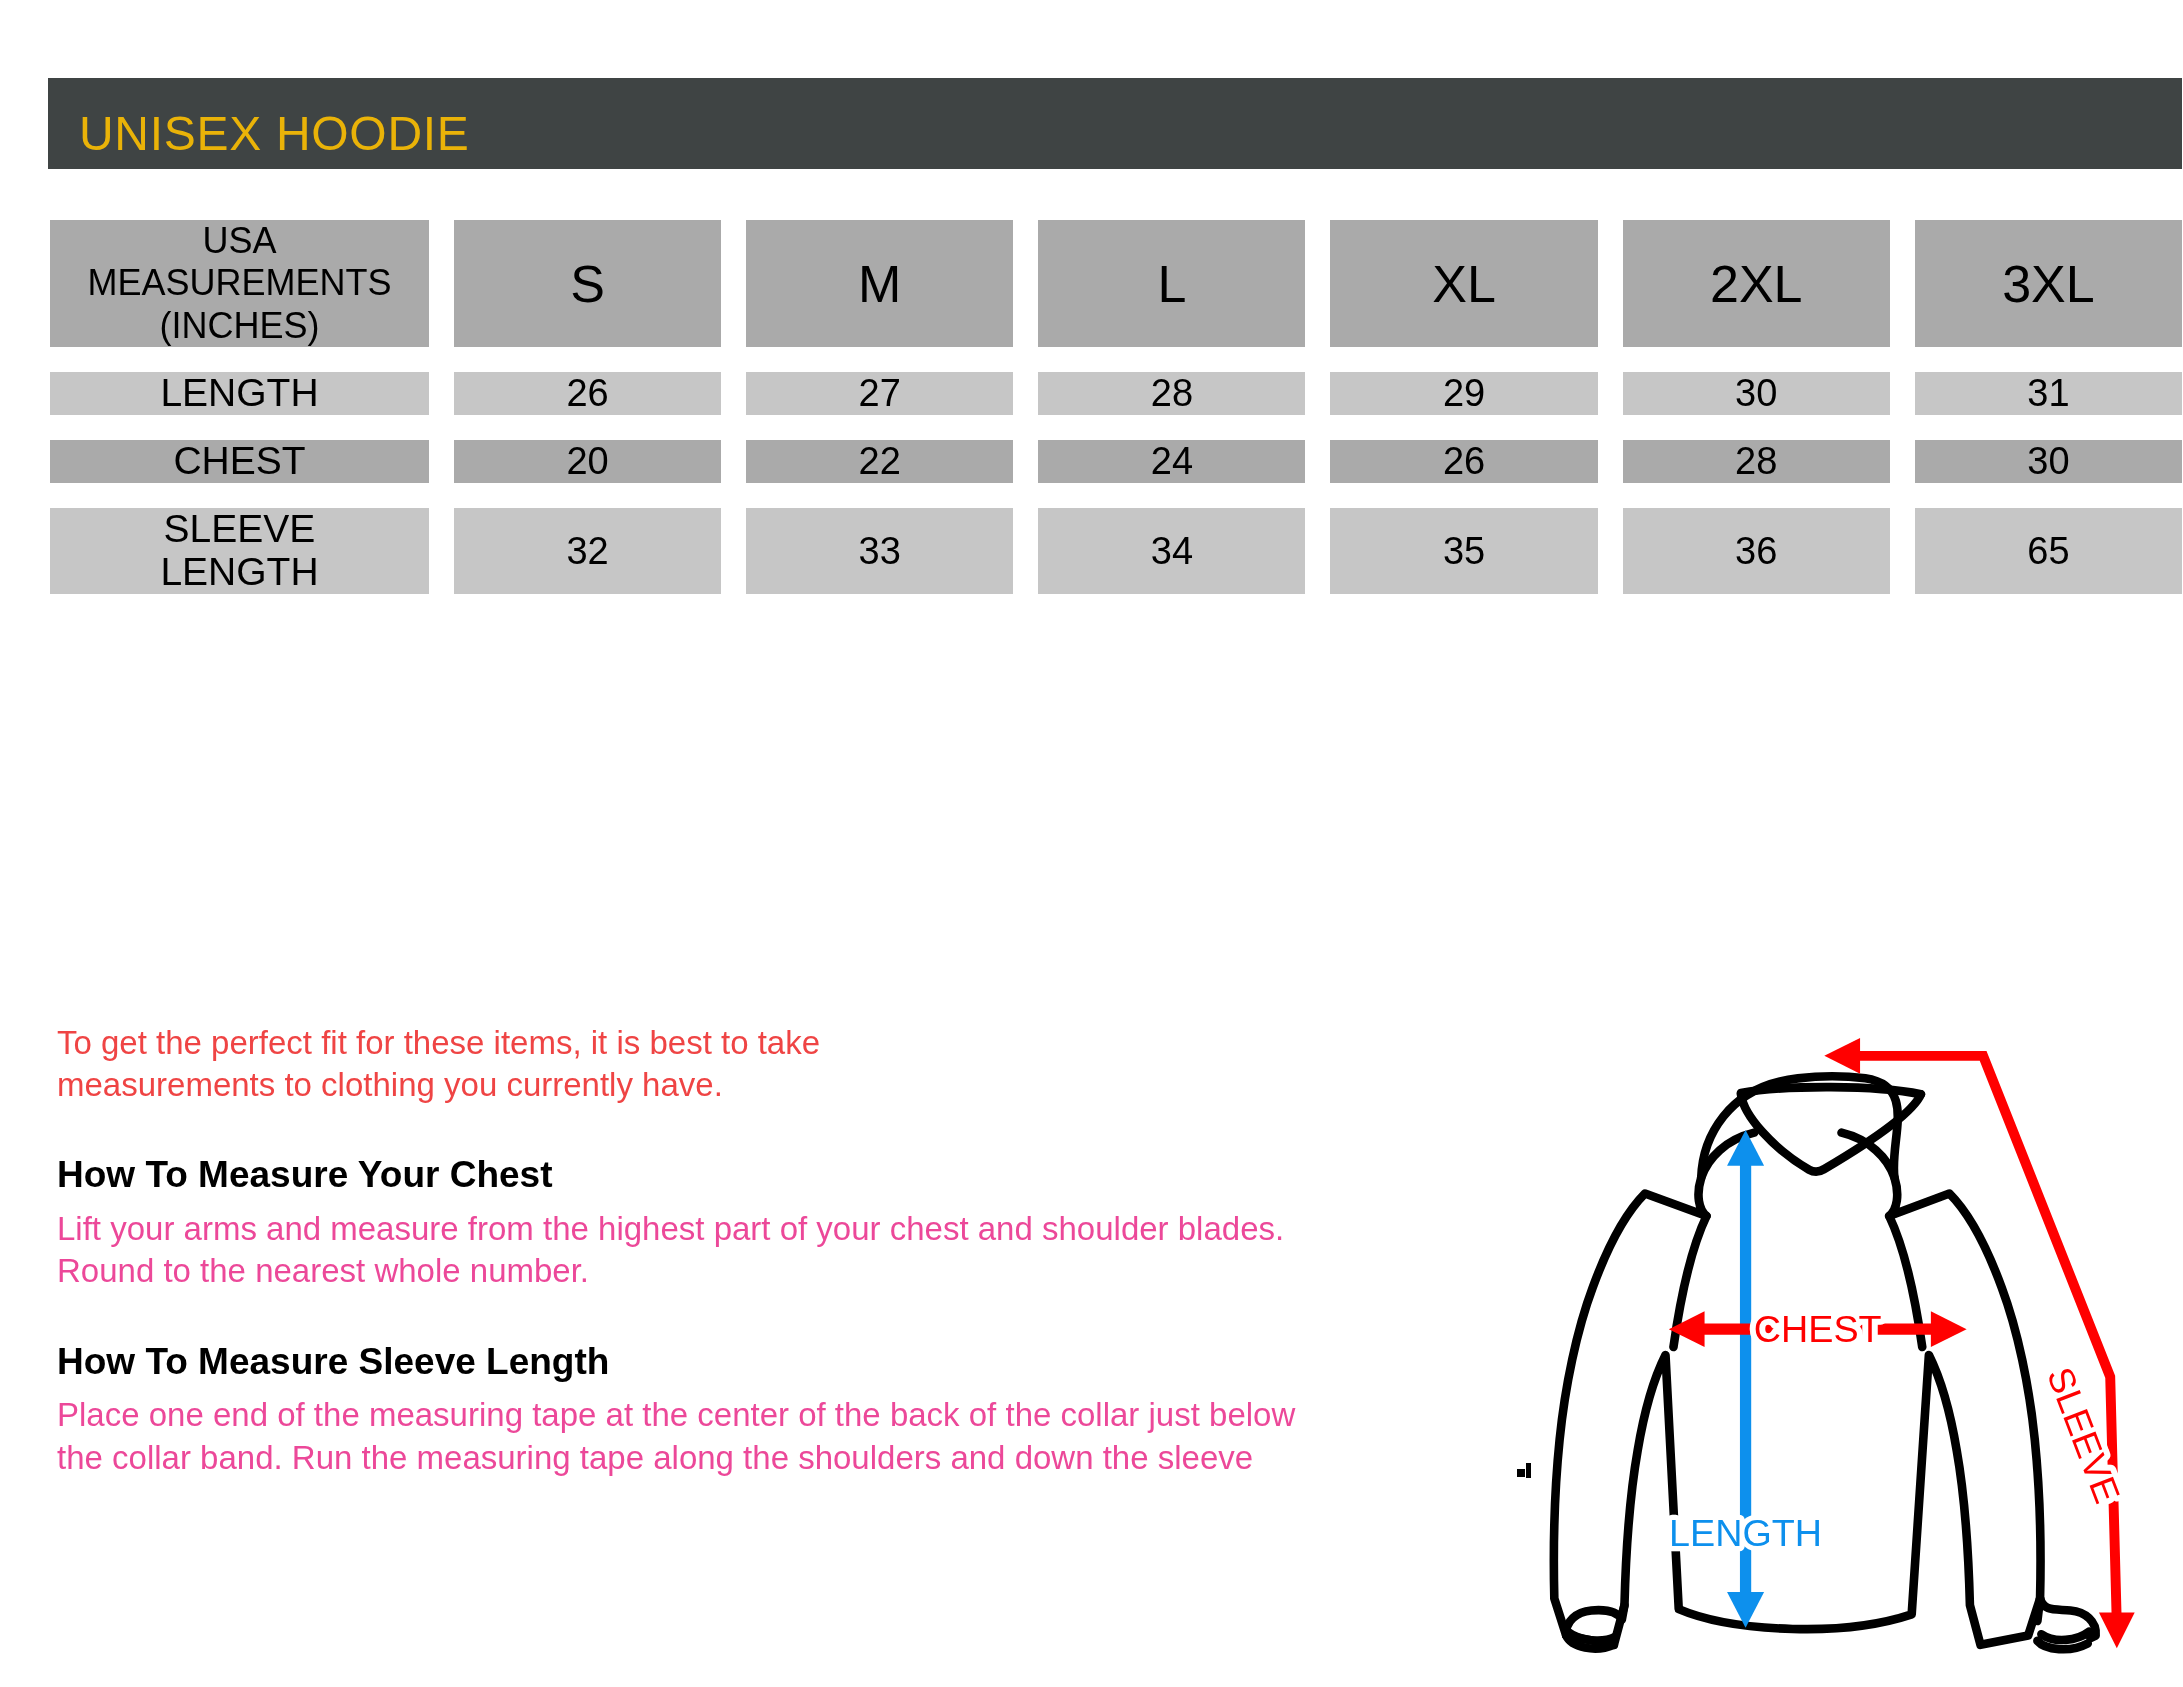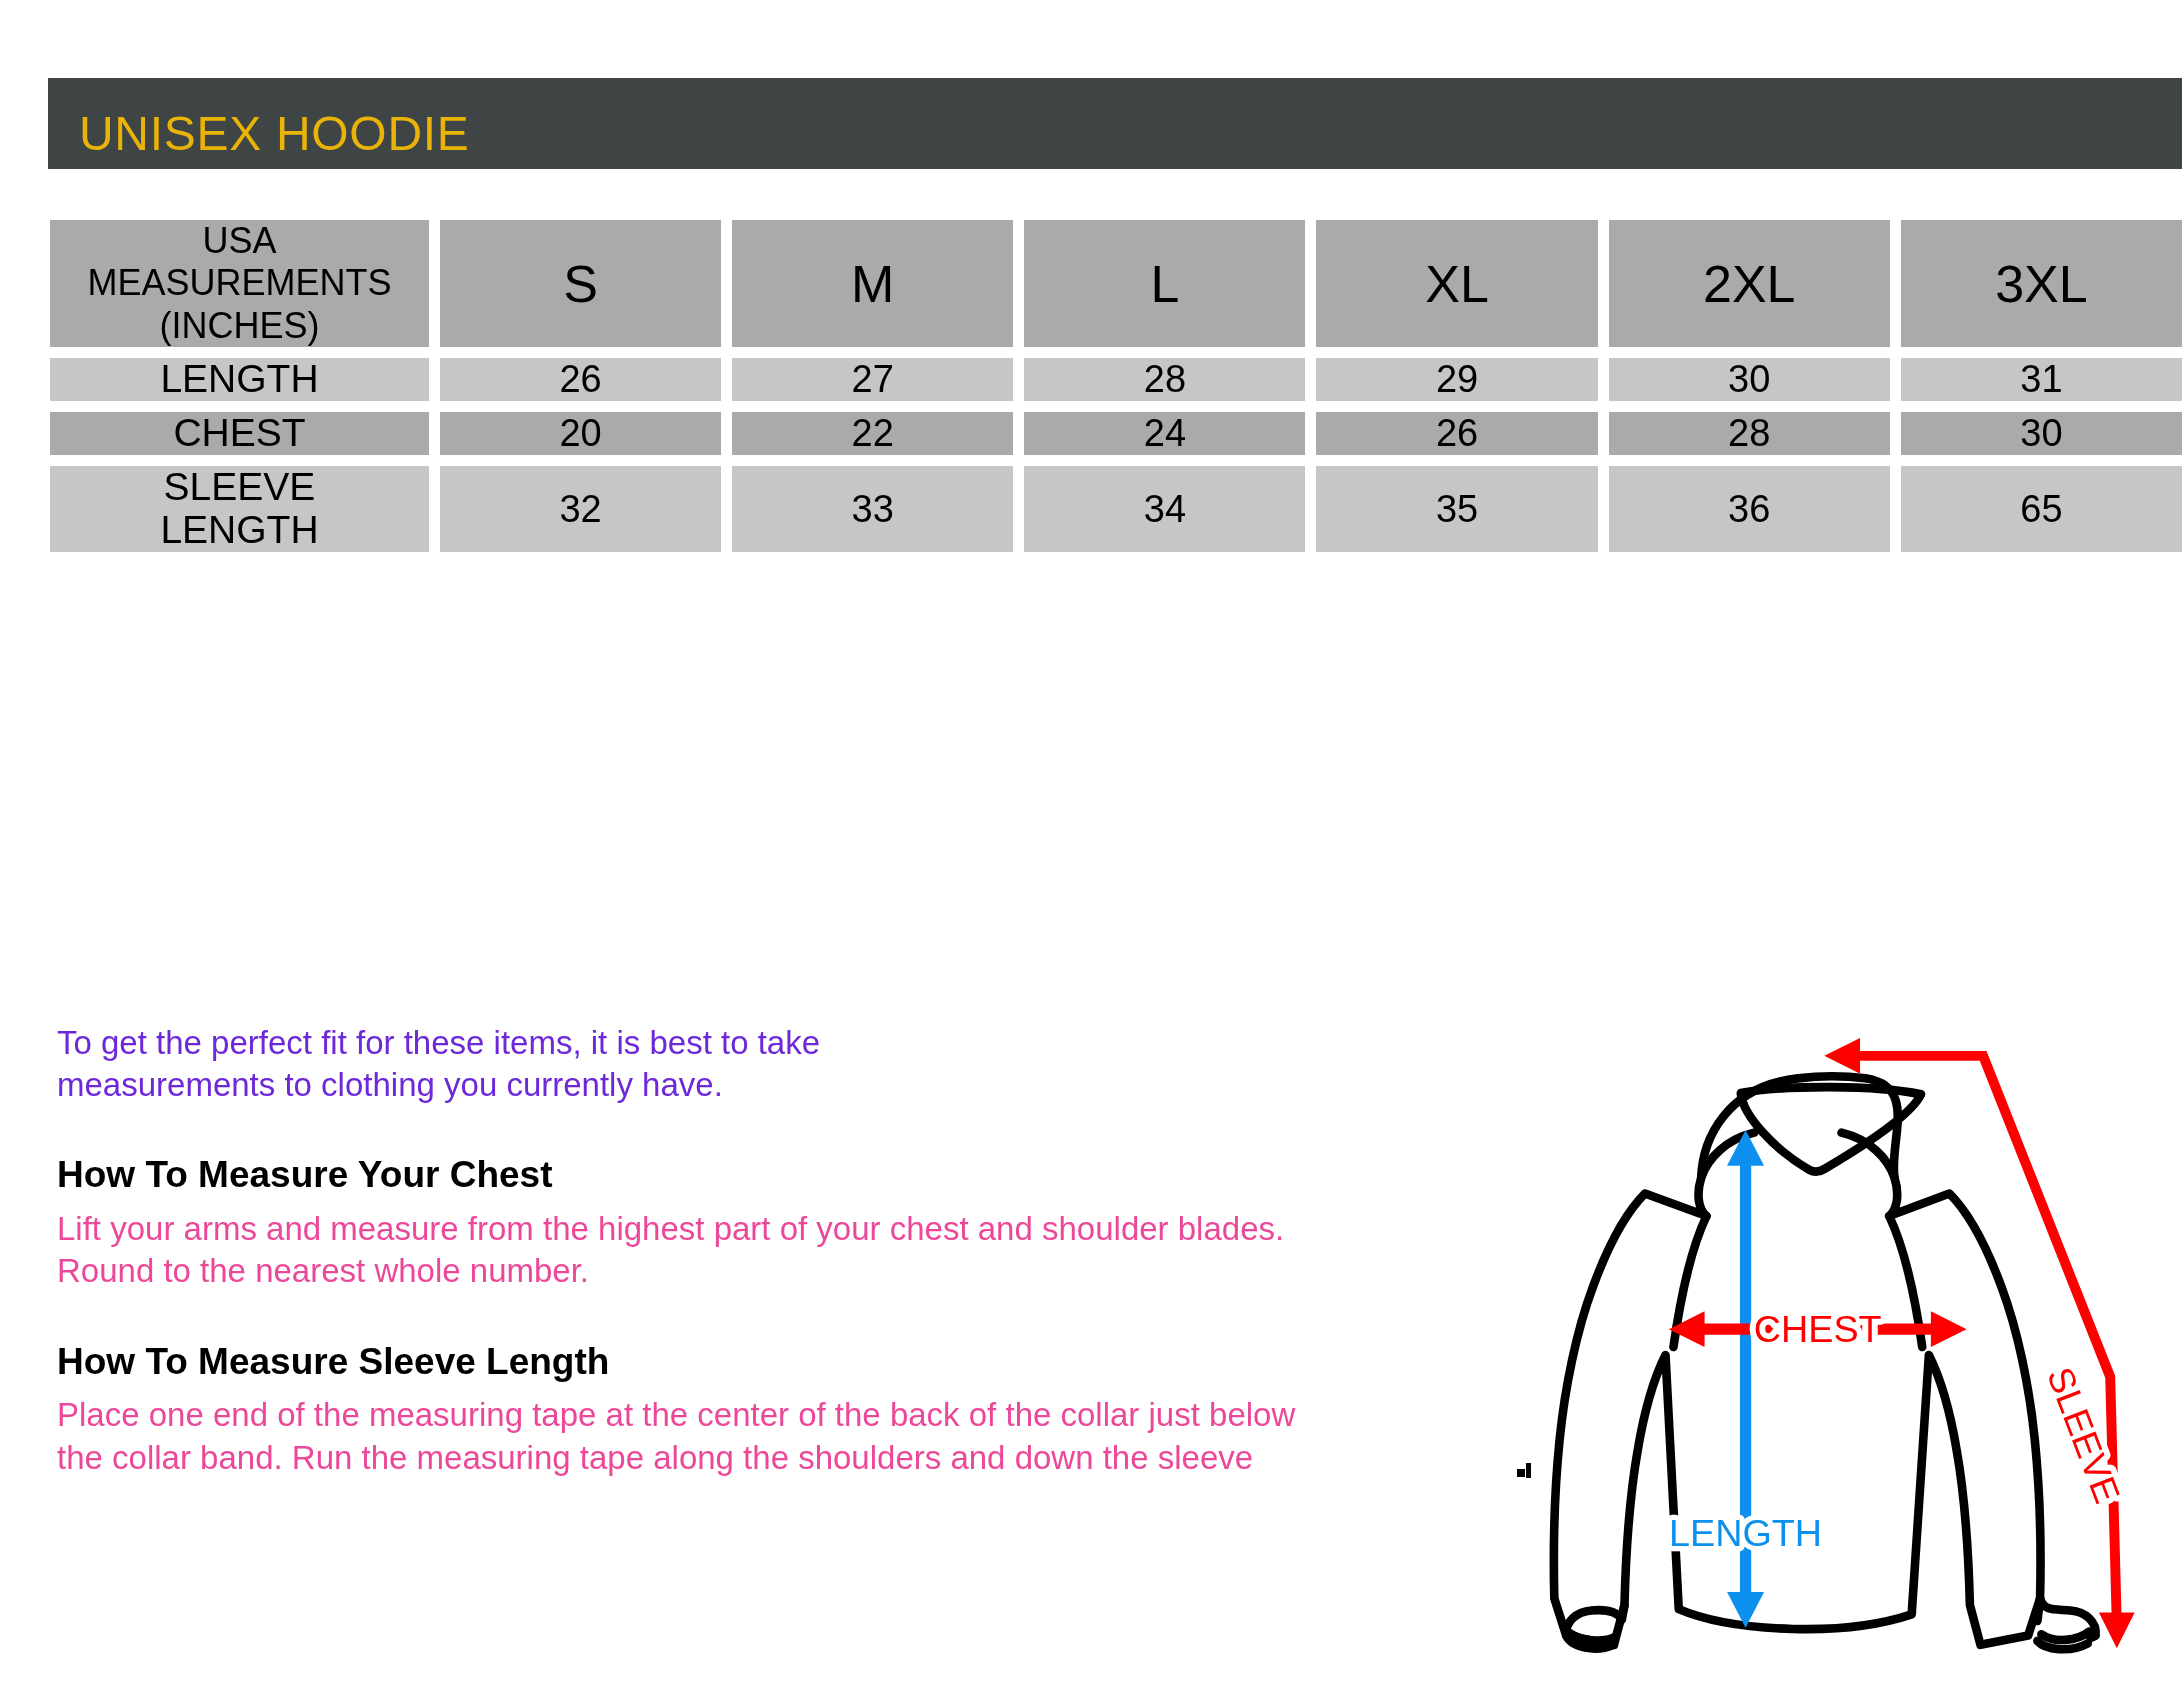--- a/index.html
+++ b/index.html
@@ -38,21 +38,21 @@
 
   
   #size-table {
     position: absolute;
     left: 50px;
     top: 220px;
     width: 2132px;
     display: grid;
     grid-template-columns: 379px repeat(6, 1fr);
     grid-auto-rows: auto;
-    gap: 11px;
+    gap: 25px;
   }
   .cell {
     display: flex;
     align-items: center;
     justify-content: center;
     text-align: center;
     color: #000000;
     box-sizing: border-box;
   }
   .row-dark  { background: #aaaaaa; }
@@ -80,21 +80,21 @@
 
   
   #instructions {
     position: absolute;
     left: 57px;
     top: 1022px;
     width: 1475px;
   }
   .intro-line {
     font-size: 33px;
-    color: #6d28d9;
+    color: #ef4444;
     line-height: 1.28;
     white-space: nowrap;
   }
   .sec-heading {
     font-size: 37px;
     font-weight: bold;
     color: #000000;
     line-height: 1.1;
   }
   .sec-body {

